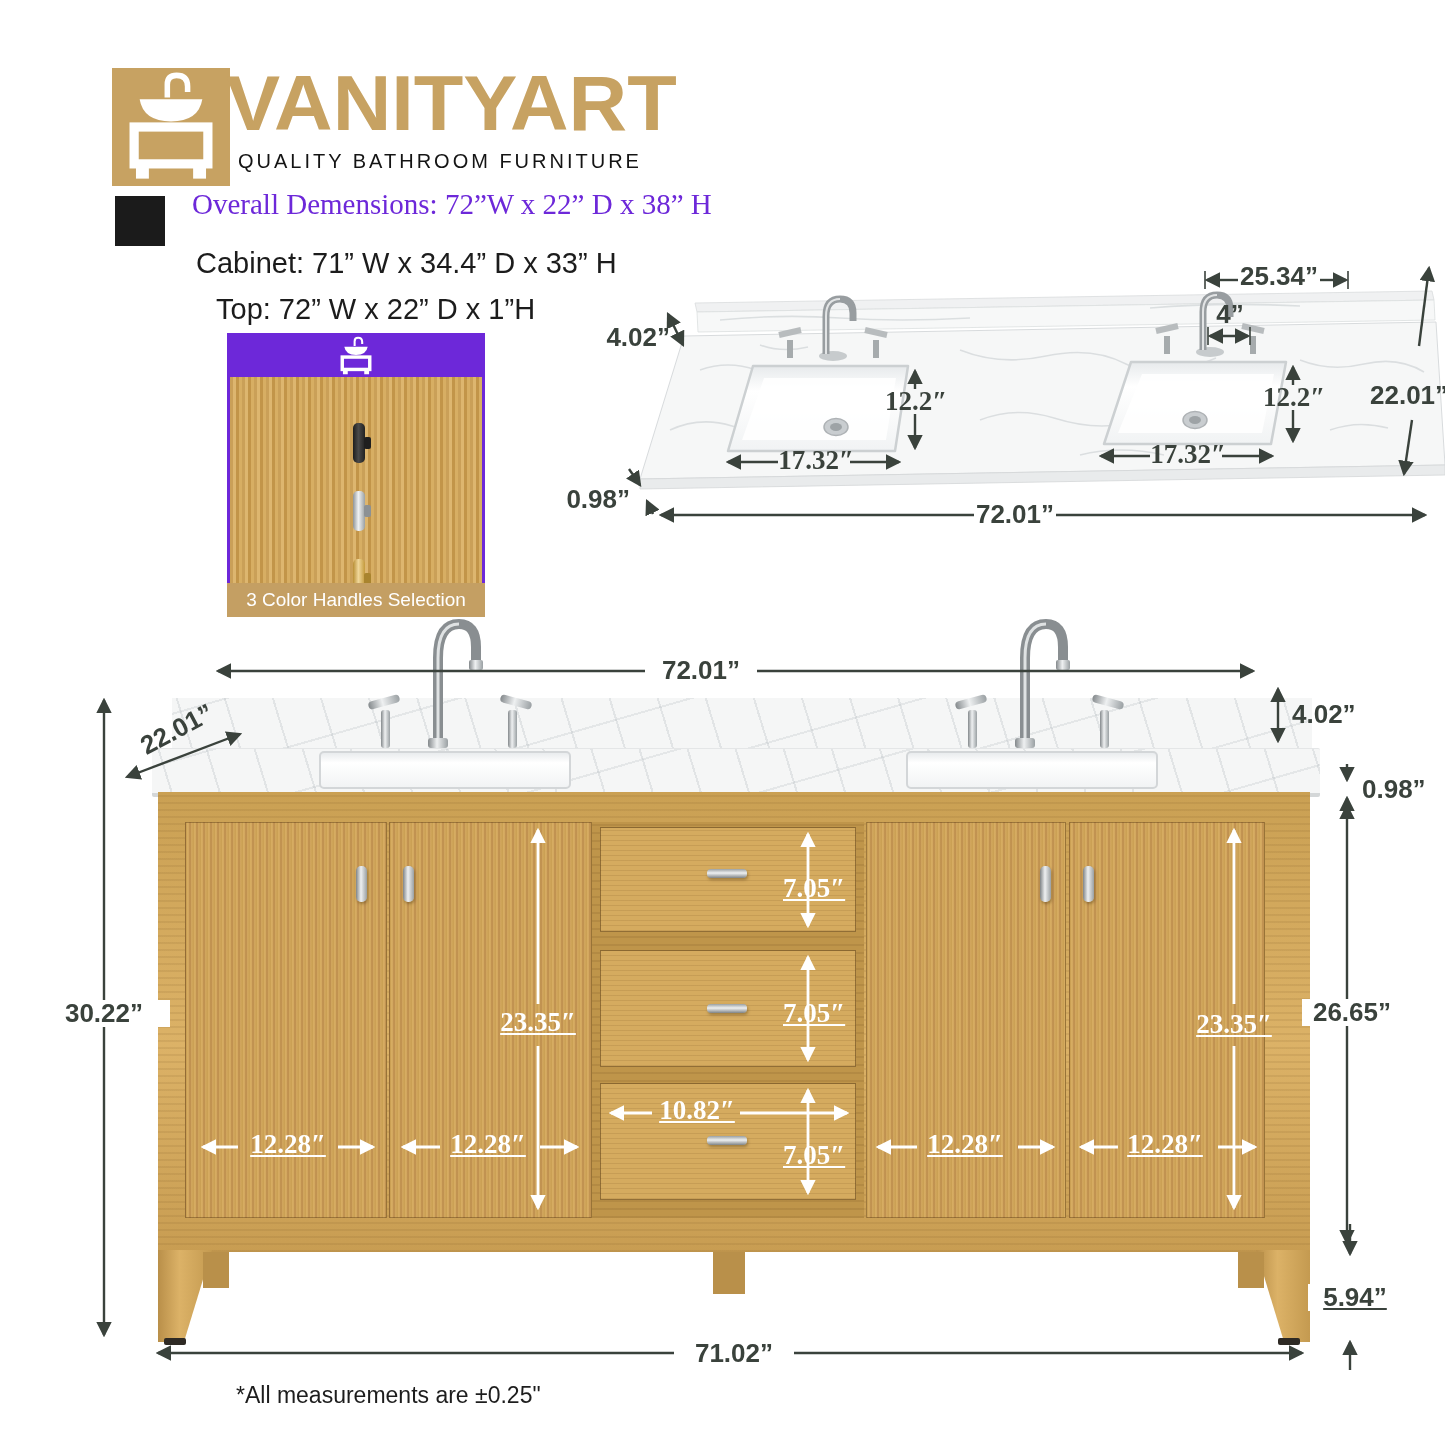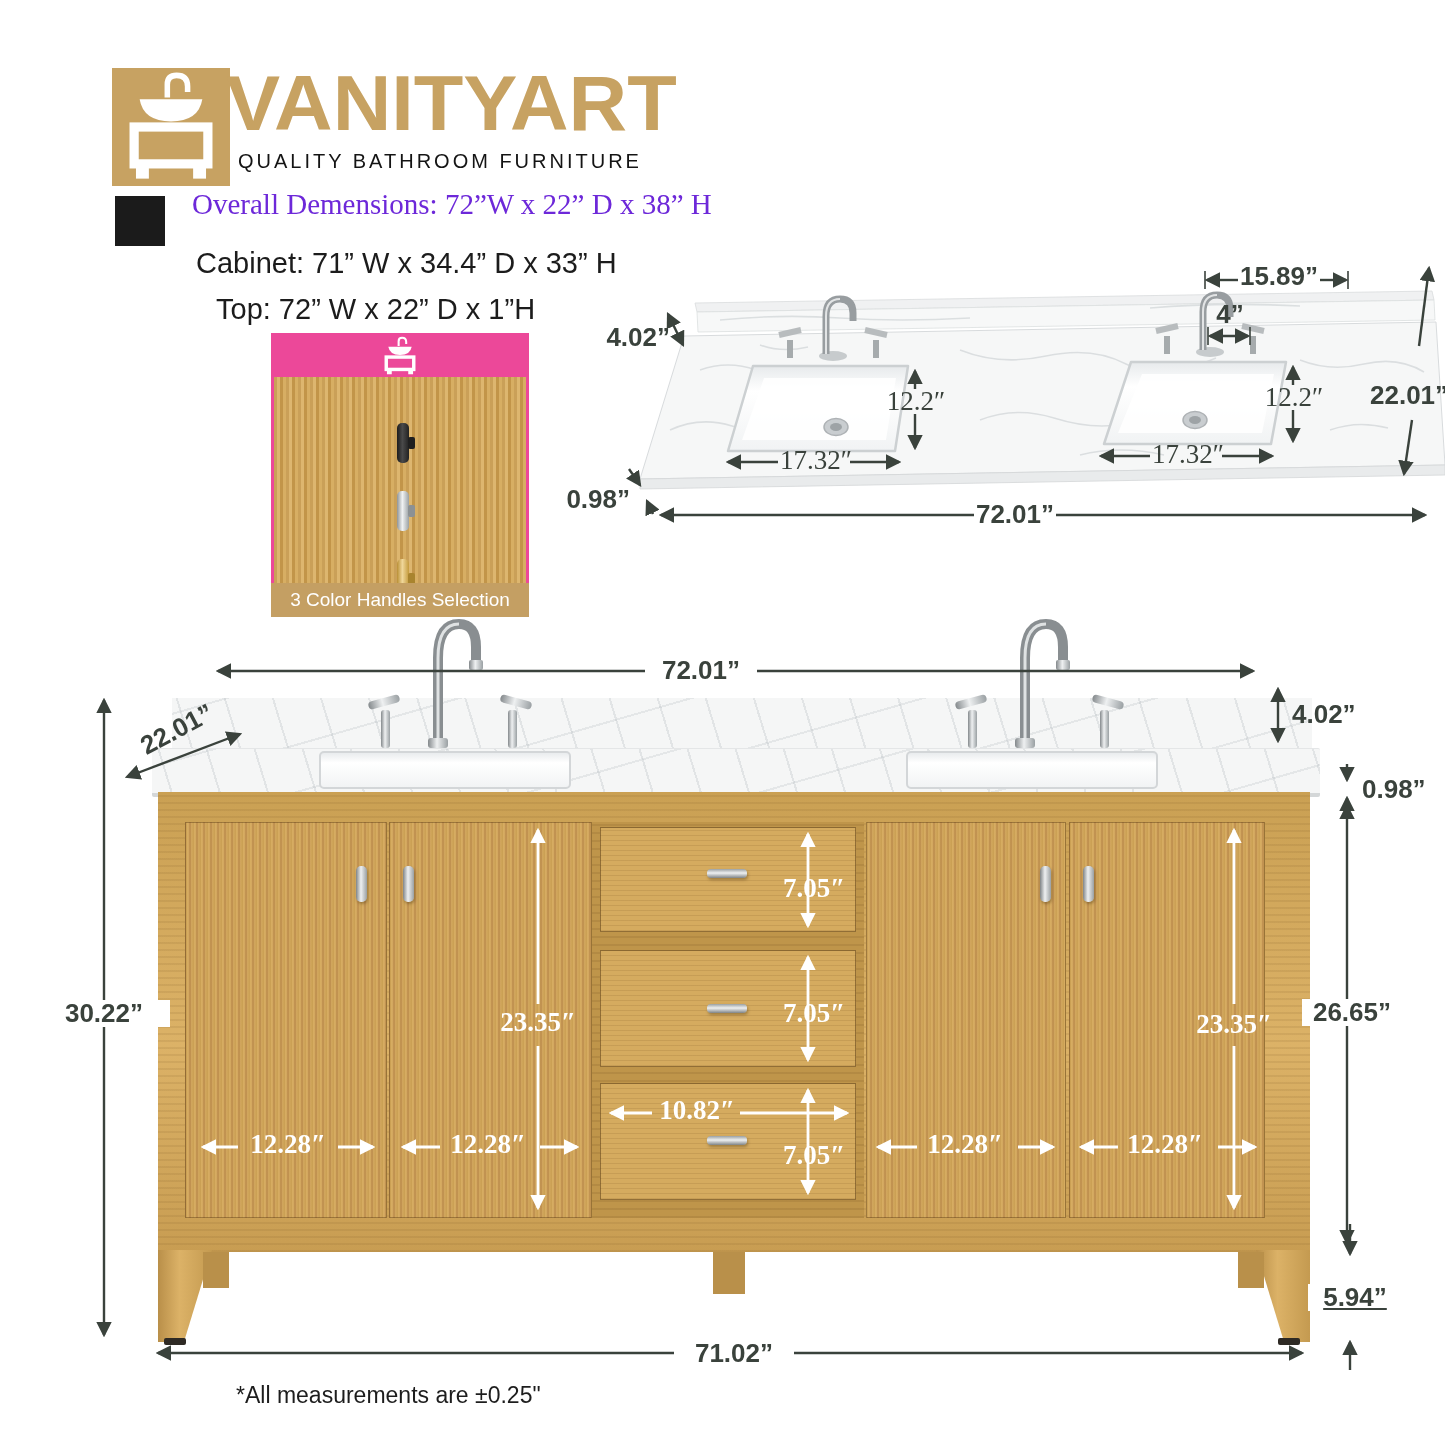--- a/index.html
+++ b/index.html
@@ -10,21 +10,21 @@
   .logo-box{left:112px;top:68px;width:118px;height:118px;background:#c7a262;z-index:1;}
   .brand{left:226px;top:58px;width:560px;height:100px;font-size:78px;font-weight:700;
          color:#c7a262;letter-spacing:0px;z-index:1;transform:scaleX(1.04);transform-origin:left;}
   .tagline{left:238px;top:150px;font-size:20px;letter-spacing:3px;color:#141414;z-index:1;}
   .bullet{left:115px;top:196px;width:50px;height:50px;background:#1b1b1b;z-index:1;}
   .spec1{left:192px;top:188px;font-size:29px;color:#6d28d9;z-index:1;font-family:Liberation Serif, serif;}
   .spec2{left:196px;top:247px;font-size:29px;color:#1c1c1c;z-index:1;}
   .spec3{left:196px;top:293px;font-size:29px;color:#1c1c1c;z-index:1;margin-left:20px;}
   .footnote{left:236px;top:1382px;font-size:23px;color:#1d1d1d;z-index:3;}
   
-  .card{left:227px;top:333px;width:258px;height:284px;background:#ec4899;z-index:1;margin-left:44px;}
+  .card{left:227px;top:333px;width:258px;height:284px;background:#6d28d9;z-index:1;}
   .card .wood{position:absolute;left:3px;top:44px;right:3px;bottom:34px;
       background:repeating-linear-gradient(90deg,#caa058 0 3px,#ddb66f 3px 6px,#c29549 6px 9px,#d7ae63 9px 12px);}
   .card .cap{position:absolute;left:0;bottom:0;width:100%;height:34px;background:#c49f63;
       color:#fff;font-size:19px;text-align:center;line-height:34px;}
   .hbar{position:absolute;left:123px;width:12px;height:40px;border-radius:5px;}
   .hnub{position:absolute;left:134px;width:7px;height:12px;border-radius:2px;}
   .h-black{background:linear-gradient(90deg,#1d1d1d,#4a4a4a 45%,#222);}
   .h-black-n{background:#1f1f1f;}
   .h-chrome{background:linear-gradient(90deg,#8f9497,#f0f2f3 45%,#9aa0a3);}
   .h-chrome-n{background:#8c9194;}
@@ -54,22 +54,22 @@
   .chrome-h{position:absolute;width:40px;height:9px;border-radius:4px;
     background:linear-gradient(0deg,#7f8487,#eef0f1 55%,#9aa0a3);box-shadow:1px 2px 3px rgba(60,40,10,.35);}
   .leg{z-index:1;background:linear-gradient(90deg,#b98f49,#dcb267 40%,#c49a50);}
   .leg-bk{z-index:1;background:#b9904a;}
   .pad{z-index:1;background:#2e2a24;border-radius:2px;}
   
   #draw{left:0;top:0;z-index:2;pointer-events:none;}
   
   .lbl{position:absolute;z-index:3;text-align:center;line-height:1.05;}
   .dk{font-family:"Liberation Sans",sans-serif;font-weight:700;font-size:26px;color:#3a423c;}
-  .srf{font-family:"Liberation Serif",serif;font-weight:400;font-size:27px;color:#3a423c;}
-  .wt{font-family:"Liberation Serif",serif;font-weight:700;font-size:27px;color:#ffffff;}
+  .srf{font-family:"Liberation Serif",serif;font-weight:700;font-size:27px;color:#3a423c;}
+  .wt{font-family:"Liberation Serif",serif;font-weight:700;font-size:27px;color:#ffffff;text-decoration:underline;}
   .bgw{background:#ffffff;padding:0 4px;}
   .tr{text-align:right;} .tl{text-align:left;}
 </style>
 </head>
 <body>
 
 <div class="abs logo-box">
   <svg width="118" height="118" viewBox="0 0 64 64">
     <path d="M30,16 L30,9 Q30,4 35,4 Q41,4 41,10 L41,13" fill="none" stroke="#fff" stroke-width="3"></path>
     <path d="M15,17 H49 Q47,29 32,29 Q17,29 15,17 Z" fill="#fff"></path>
@@ -285,21 +285,21 @@
     <line x1="440" y1="1147" x2="403" y2="1147" marker-end="url(#aw)"></line>
     <line x1="540" y1="1147" x2="577" y2="1147" marker-end="url(#aw)"></line>
     <line x1="917" y1="1147" x2="878" y2="1147" marker-end="url(#aw)"></line>
     <line x1="1018" y1="1147" x2="1053" y2="1147" marker-end="url(#aw)"></line>
     <line x1="1118" y1="1147" x2="1081" y2="1147" marker-end="url(#aw)"></line>
     <line x1="1218" y1="1147" x2="1255" y2="1147" marker-end="url(#aw)"></line>
   </g>
 </svg>
 
 <div class="lbl dk tr" style="left:598px;top:324px;width:72px;">4.02”</div>
-<div class="lbl dk" style="left:1234px;top:263px;width:90px;">15.89”</div>
+<div class="lbl dk" style="left:1234px;top:263px;width:90px;">25.34”</div>
 <div class="lbl dk" style="left:1206px;top:301px;width:48px;">4”</div>
 <div class="lbl srf" style="left:880px;top:387px;width:72px;">12.2″</div>
 <div class="lbl srf" style="left:1258px;top:383px;width:72px;">12.2″</div>
 <div class="lbl dk" style="left:1370px;top:382px;width:76px;">22.01”</div>
 <div class="lbl srf" style="left:770px;top:446px;width:92px;">17.32″</div>
 <div class="lbl srf" style="left:1142px;top:440px;width:92px;">17.32″</div>
 <div class="lbl dk tr" style="left:556px;top:486px;width:74px;">0.98”</div>
 <div class="lbl dk" style="left:972px;top:501px;width:86px;">72.01”</div>
 
 <div class="lbl dk bgw" style="left:645px;top:657px;width:104px;">72.01”</div>

